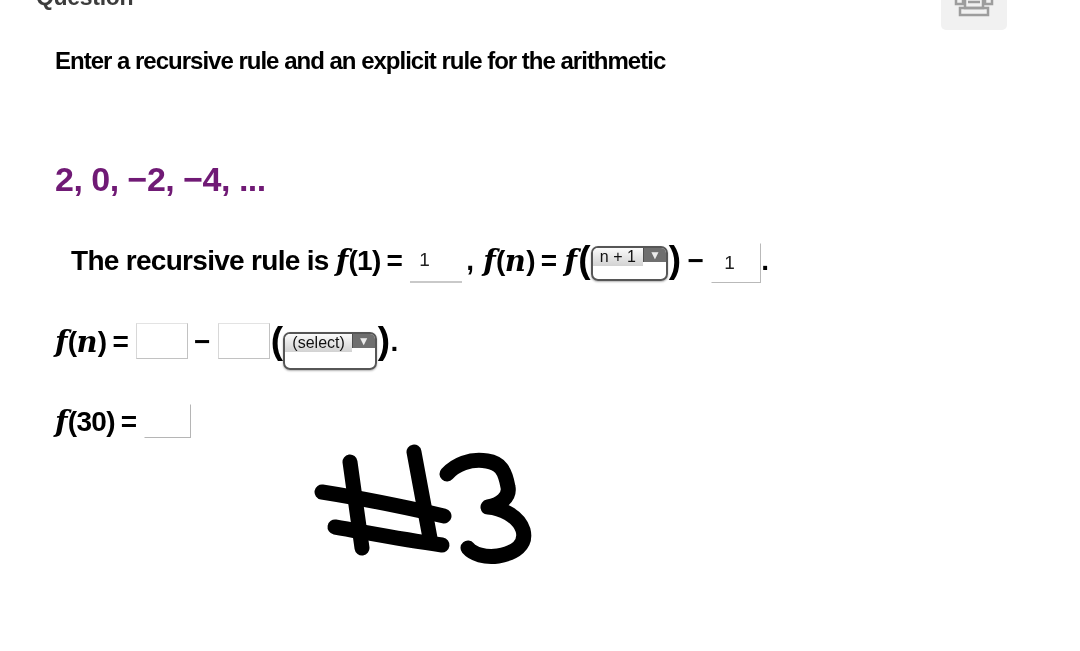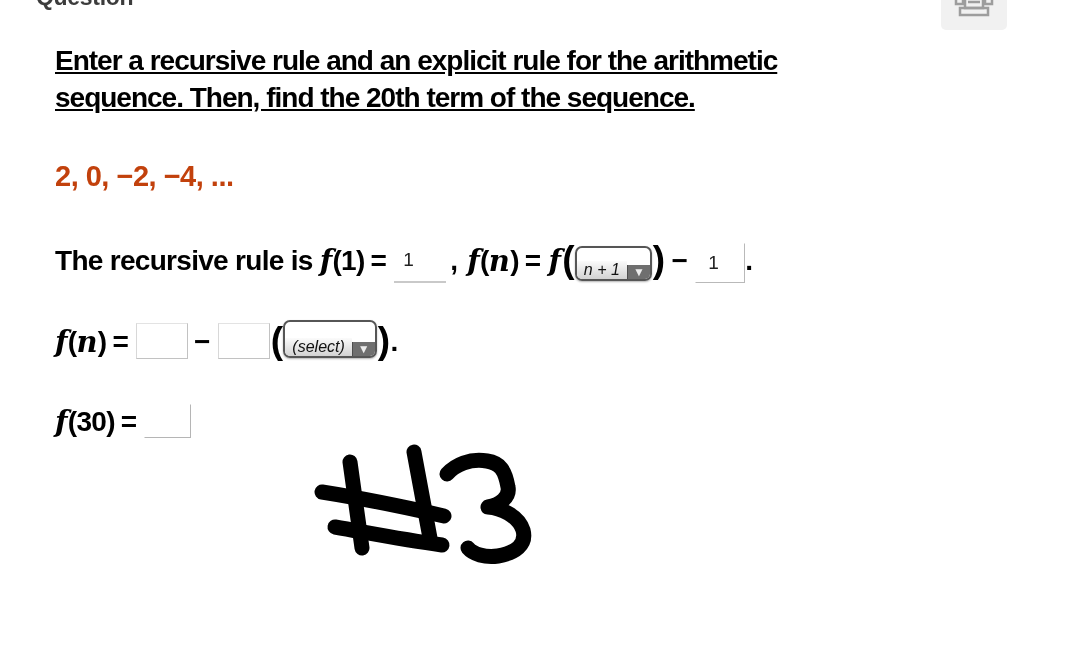--- a/index.html
+++ b/index.html
@@ -11,40 +11,40 @@
     position:absolute;left:36px;top:-16px;
     font-size:23px;font-weight:bold;color:#3c3c3c;letter-spacing:-.3px;
   }
   .print-btn{
     position:absolute;left:941px;top:-8px;width:66px;height:38px;
     background:#f1f1f1;border:none;border-radius:5px;
     display:flex;align-items:flex-end;justify-content:center;padding:0 0 4px 0;cursor:pointer;
   }
   .prompt{
     position:absolute;left:55px;top:42px;
-    font-size:28px;font-weight:bold;color:#000;
-    letter-spacing:-1px;line-height:37px;white-space:nowrap;text-decoration:underline;
+    font-size:24px;font-weight:bold;color:#000;
+    letter-spacing:-1px;line-height:37px;white-space:nowrap;
   }
   .sequence{
     position:absolute;left:55px;top:160px;
-    font-size:29px;font-weight:bold;color:#c2410c;letter-spacing:-.5px;
+    font-size:34px;font-weight:bold;color:#701a75;letter-spacing:-.5px;
   }
   .rule-line{
     position:absolute;left:55px;display:flex;align-items:center;
     font-size:28px;font-weight:bold;color:#000;letter-spacing:-.7px;white-space:nowrap;
   }
   .recursive{top:236px;height:50px;}
   .explicit{top:318px;height:48px;}
   .f20{top:400px;height:44px;}
   .mi{
     font-family:"DejaVu Serif",serif;font-style:italic;font-weight:700;
     font-size:29px;margin-right:1px;
   }
   .bp{font-size:37px;line-height:1;margin:0 1px;transform:translateY(-2px);}
-  .mr7{margin-right:7px;} .mr10{margin-right:10px;}
+  .mr7{margin-right:7px;margin-left:16px;} .mr10{margin-right:10px;}
   .eq{margin:0 8px 0 6px;}
   .dash{margin:0 8px 0 6px;}
   .blank{
     background:transparent;font-family:"Liberation Sans",sans-serif;
     font-size:19px;font-weight:normal;color:#222;letter-spacing:0;
     align-self:flex-start;box-sizing:border-box;outline:none;
   }
   .underline{
     width:52px;height:38px;margin-top:9px;margin-right:4px;
     border:none;border-bottom:2px solid #c9c9c9;padding:0 0 6px 9px;
@@ -60,27 +60,27 @@
     border:1.5px solid #c2c2c2;border-top-color:#e3e3e3;border-left-color:#d8d8d8;
     padding:0 0 0 8px;
   }
   .box-f20{
     width:47px;height:34px;margin-top:4px;
     border:1.5px solid transparent;
     border-right-color:#b5b5b5;border-bottom-color:#b5b5b5;
     padding:0 0 0 8px;
   }
   .dropdown{
-    display:inline-flex;align-items:flex-end;height:31px;
+    display:inline-flex;align-items:flex-start;height:31px;
     border:2px solid #565656;border-radius:7px;overflow:hidden;
     box-shadow:0 1px 2px rgba(0,0,0,.3);
     align-self:flex-start;margin-top:10px;cursor:pointer;
-    font-weight:normal;letter-spacing:0;font-style:italic;
+    font-weight:normal;letter-spacing:0;
   }
-  .dropdown.select-dd{height:34px;margin-top:2px;}
+  .dropdown.select-dd{height:34px;margin-top:14px;}
   .dd-label{
     display:flex;align-items:center;padding:0 7px;
     background:linear-gradient(#fbfbfb,#d2d2d2);
     font-size:16px;color:#111;
   }
   .dd-arrow{
     display:flex;align-items:center;justify-content:center;
     width:22px;background:#6f6f6f;color:#ececec;font-size:12px;
     border-left:1px solid #4e4e4e;
   }
@@ -97,21 +97,20 @@
     <line x1="14" y1="1" x2="26" y2="1"></line>
     <line x1="14" y1="6" x2="26" y2="6"></line>
     <rect x="2" y="-2" width="7" height="10"></rect>
     <rect x="31" y="-2" width="7" height="10"></rect>
     <rect x="6" y="12" width="28" height="7"></rect>
   </svg>
 </button>
 
 <div class="prompt">
   <div>Enter a recursive rule and an explicit rule for the arithmetic</div>
-  <div>sequence. Then, find the 20th term of the sequence.</div>
 </div>
 
 <div class="sequence">2, 0, −2, −4, ...</div>
 
 <div class="rule-line recursive">
   <span class="mr7">The recursive rule is</span>
   <span class="mi">f</span>
   <span>(1)</span>
   <span class="eq">=</span>
   <input class="blank underline" value="1" style="">

